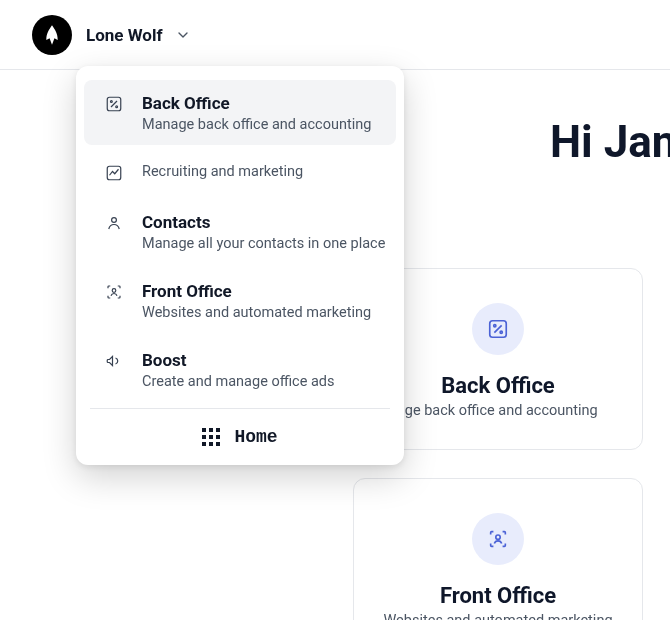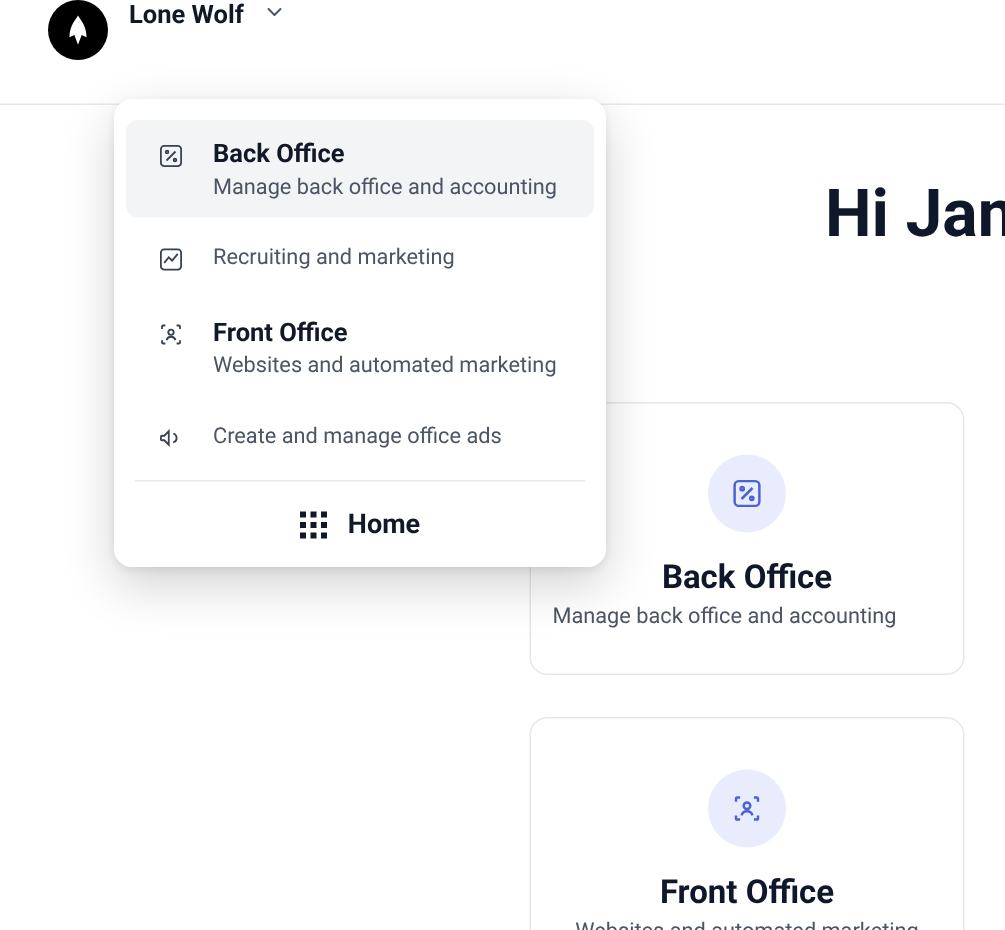--- a/index.html
+++ b/index.html
@@ -1,17 +1,17 @@
 <!DOCTYPE html>
 <html><head>
 <meta charset="utf-8">
 <style>
   * { box-sizing: border-box; margin: 0; padding: 0; }
   html, body { width: 670px; height: 620px; font-family: -apple-system, BlinkMacSystemFont, "Segoe UI", Roboto, Helvetica, Arial, sans-serif; background: #fff; color: #1f2937; overflow: hidden; }
-  .topbar { height: 70px; display: flex; align-items: flex-start; padding: 0 32px; border-bottom: 1px solid #e5e7eb; position: relative; z-index: 1; background:#fff;}
+  .topbar { height: 70px; display: flex; align-items: center; padding: 0 32px; border-bottom: 1px solid #e5e7eb; position: relative; z-index: 1; background:#fff;}
   .logo { width: 40px; height: 40px; border-radius: 50%; background: #000; display:flex; align-items:center; justify-content:center; margin-right:14px;}
   .logo svg { width: 26px; height:26px; }
   .brand { font-weight: 700; font-size: 17px; color:#111827; }
   .chev { margin-left: 12px; display:flex; align-items:center; }
   .chev svg { width:16px; height:16px; stroke:#4b5563; }
   .content { position: relative; padding-top: 40px; }
   .greeting { font-size: 44px; font-weight: 700; color:#0f172a; text-align:right; padding-right:0; white-space:nowrap; position:absolute; top: 46px; left: 550px;}
   .cards-col { position:absolute; left:353px; top:198px; width:290px; }
   .card { border:1px solid #e5e7eb; border-radius: 12px; width:290px; padding: 34px 20px 30px; text-align:center; background:#fff; }
   .card + .card { margin-top: 28px; }
@@ -24,21 +24,21 @@
   
   .dropdown { position:absolute; top:66px; left:76px; width:328px; background:#fff; border-radius:12px; box-shadow: 0 12px 34px rgba(0,0,0,0.18), 0 2px 6px rgba(0,0,0,0.08); z-index:10; padding-top:10px; }
   .dd-item { display:flex; gap:18px; padding:12px 20px; align-items:flex-start; border-radius:8px; margin:4px 8px; }
   .dd-item.hover { background:#f3f4f6; }
   .dd-icon { width:20px; height:20px; flex:0 0 20px; display:flex; align-items:center; justify-content:center; margin-top:2px;}
   .dd-icon svg { width:18px; height:18px; stroke:#374151; fill:none; stroke-width:1.6; }
   .dd-texts { flex:1; }
   .dd-title { font-size:17px; font-weight:700; color:#111827; line-height:1.3; }
   .dd-sub { font-size:14.5px; color:#4b5563; margin-top:2px; white-space:nowrap; }
   .dd-sep { height:1px; background:#e5e7eb; margin: 6px 14px 0; }
-  .dd-home { display:flex; align-items:center; justify-content:center; gap:14px; padding:18px 0 18px; font-weight:700; font-size:18px; color:#111827;}
+  .dd-home { display:flex; align-items:center; justify-content:center; gap:14px; padding:18px 0 18px; font-weight:700; font-size:18px; color:#111827;font-family:Liberation Mono, monospace;}
   .dd-home .grid-icon { width:18px; height:18px; display:grid; grid-template-columns:repeat(3,4px); grid-template-rows:repeat(3,4px); gap:3px; }
   .dd-home .grid-icon i { background:#111827; width:4px; height:4px; display:block; }
 </style>
 </head>
 <body>
 
 <div class="topbar">
   <div class="logo">
     <svg viewBox="0 0 32 32">
         <path d="M16 4 C12 10 9 14 9 22 L13 20 L16 28 L19 20 L23 22 C23 14 20 10 16 4 Z" fill="#fff"></path>
@@ -104,38 +104,51 @@
           <polyline points="6 15 10 10 13 13 18 7"></polyline>
         </svg>
     </div>
     <div class="dd-texts">
       <div class="dd-sub">Recruiting and marketing</div>
     </div>
   </div>
   <div class="dd-item">
     <div class="dd-icon">
       <svg viewBox="0 0 24 24">
+          <circle cx="12" cy="8" r="3.2"></circle>
+          <path d="M5 20c1-4 4.2-6 7-6s6 2 7 6"></path>
+        </svg>
+    </div>
+    <div class="dd-texts">
+      <div class="dd-title">Contacts</div>
+      <div class="dd-sub">Manage all your contacts in one place</div>
+    </div>
+  </div>
+  <div class="dd-item">
+    <div class="dd-icon">
+      <svg viewBox="0 0 24 24">
           <path d="M4 7V5a1 1 0 0 1 1-1h2M20 7V5a1 1 0 0 0-1-1h-2M4 17v2a1 1 0 0 0 1 1h2M20 17v2a1 1 0 0 1-1 1h-2"></path>
           <circle cx="12" cy="10" r="2.4"></circle>
           <path d="M8 17c.6-2 2.2-3 4-3s3.4 1 4 3"></path>
         </svg>
     </div>
     <div class="dd-texts">
       <div class="dd-title">Front Office</div>
       <div class="dd-sub">Websites and automated marketing</div>
     </div>
   </div>
   <div class="dd-item">
     <div class="dd-icon">
       <svg viewBox="0 0 24 24">
           <path d="M3 11v2a1 1 0 0 0 1 1h2l4 4V6L6 10H4a1 1 0 0 0-1 1z"></path>
           <path d="M14 8c2 .6 3 2 3 4s-1 3.4-3 4"></path>
         </svg>
     </div>
     <div class="dd-texts">
+      <div class="dd-title">Boost</div>
       <div class="dd-sub">Create and manage office ads</div>
     </div>
   </div>
   <div class="dd-sep"></div>
   <div class="dd-home">
     <span class="grid-icon">
         <i></i>
         <i></i>
         <i></i>
         <i></i>

